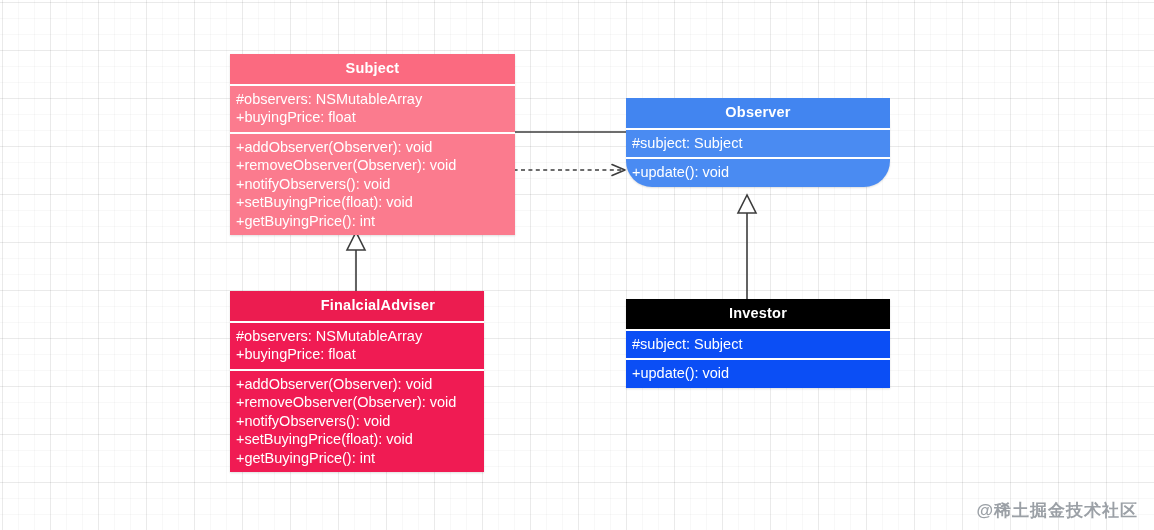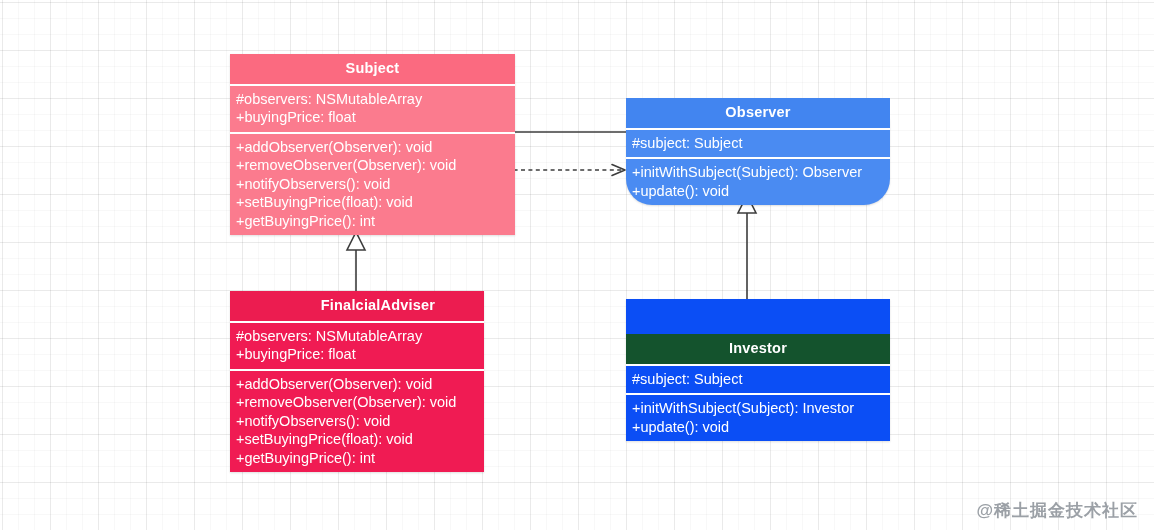--- a/index.html
+++ b/index.html
@@ -72,21 +72,21 @@
   
   .c-adviser { background-color: #f01b53; }
   .c-adviser .uml-title { background-color: #ec1c50; padding-left: 48px; }
 
   
   .c-observer { background-color: #4a8bf2; border-radius: 26px; }
   .c-observer .uml-title { background-color: #4285f0; }
 
   
   .c-investor { background-color: #0b4ef5; }
-  .c-investor .uml-title { background-color: #14532d; margin-top: 35px; }
+  .c-investor .uml-title { background-color: #000000; }
 
   
   #connectors {
     position: absolute;
     left: 0;
     top: 0;
     width: 1154px;
     height: 530px;
     pointer-events: none;
     overflow: visible;
@@ -167,33 +167,31 @@
   </div>
 
   <div class="uml-class c-observer" style="left:626px; top:98px; width:264px;">
     <div class="uml-title">Observer</div>
     <div class="sep"></div>
     <div class="uml-compartment">
       <div class="uml-row">#subject: Subject</div>
     </div>
     <div class="sep"></div>
     <div class="uml-compartment">
-      <div class="uml-row">+initWithSubject(Subject): Observer</div>
       <div class="uml-row">+update(): void</div>
     </div>
   </div>
 
   <div class="uml-class c-investor" style="left:626px; top:299px; width:264px;">
     <div class="uml-title">Investor</div>
     <div class="sep"></div>
     <div class="uml-compartment">
       <div class="uml-row">#subject: Subject</div>
     </div>
     <div class="sep"></div>
     <div class="uml-compartment">
-      <div class="uml-row">+initWithSubject(Subject): Investor</div>
       <div class="uml-row">+update(): void</div>
     </div>
   </div>
 
   <div id="watermark">@稀土掘金技术社区</div>
 
 </div>
 
 </body></html>

